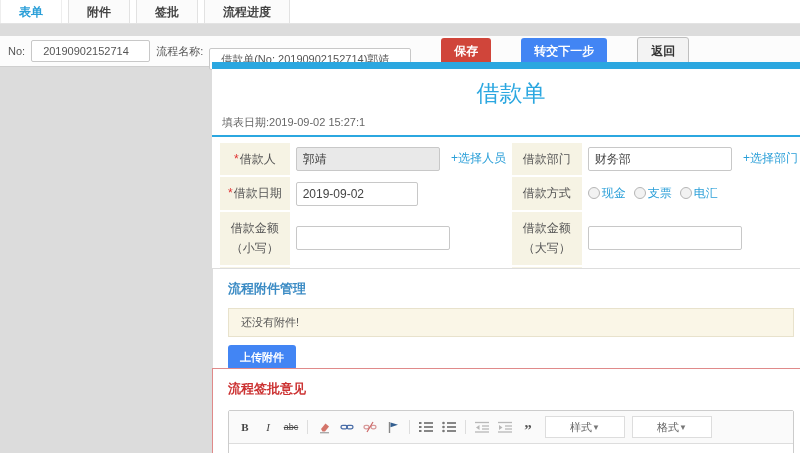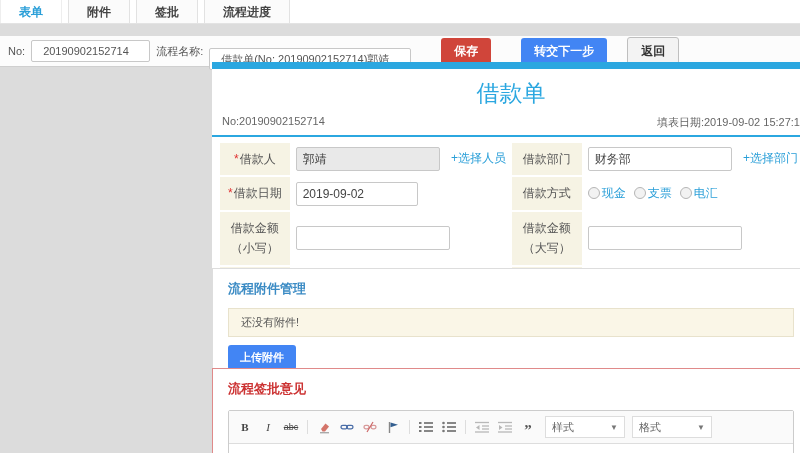--- a/index.html
+++ b/index.html
@@ -22,21 +22,21 @@
     padding-left:8px;box-sizing:border-box;font-size:11px;color:#555;}
   .cmdbar label{white-space:nowrap;}
   .txt{height:18px;border:1px solid #c8c8c8;border-radius:2px;font-size:11px;
     color:#555;padding:1px 11px;background:#fff;font-family:inherit;}
   #no-input{width:95px;}
   #flowname-input{width:178px;margin-top:16px;}
   .btn{border:none;border-radius:3px;font-size:12px;font-weight:bold;color:#fff;
     padding:5px 13px;cursor:pointer;white-space:nowrap;font-family:inherit;}
   .btn-save{background:var(--danger,#d0453a);margin-left:24px;}
   .btn-forward{background:var(--primary,#4285f4);margin-left:24px;}
-  .btn-back{background:#f3f3f3;color:#333;border:1px solid #bfbfbf;margin-left:14px;}
+  .btn-back{background:#f3f3f3;color:#333;border:1px solid #bfbfbf;margin-left:24px;}
   
   .panel1{position:absolute;left:212px;top:62px;width:598px;background:#fff;}
   .bluebar-top{height:7px;background:var(--accent,#2ba7e0);}
   .form-title{color:var(--accent,#2ba7e0);font-size:23px;font-weight:500;
     text-align:center;padding:9px 0 4px;}
   .no-date{display:flex;justify-content:space-between;padding:2px 10px 5px;
     font-size:11px;color:#666;border-bottom:2px solid var(--accent,#2ba7e0);}
   table.form{border-collapse:separate;border-spacing:2px;margin:4px 6px 4px;width:586px;}
   td.lbl{background:var(--label-bg,#f6f3e4);font-size:12px;color:#555;
     text-align:center;vertical-align:middle;width:78px;padding:6px 4px;line-height:1.7;}
@@ -68,21 +68,21 @@
     border-bottom:1px solid #ddd;}
   .ed-btn{min-width:18px;height:18px;display:inline-flex;align-items:center;justify-content:center;
     border-radius:2px;cursor:pointer;font-size:11px;color:#444;padding:0 1px;}
   .ed-btn b{font-family:"Liberation Serif","DejaVu Serif",serif;}
   .ed-btn i{font-family:"Liberation Serif","DejaVu Serif",serif;}
   .strike{text-decoration:line-through;font-size:9px;letter-spacing:0;}
   .quote-glyph{font-family:"Liberation Serif","DejaVu Serif",serif;font-size:15px;
     font-weight:bold;color:#555;line-height:10px;padding-top:6px;}
   .ed-sep{width:1px;height:14px;background:#ddd;margin:0 3px;}
   .dd{border:1px solid #ddd;background:#fff;width:66px;height:20px;display:inline-flex;
-    align-items:center;justify-content:space-between;padding:0 6px;font-size:11px;
+    align-items:center;justify-content:center;padding:0 6px;font-size:11px;
     color:#666;margin-left:4px;cursor:pointer;}
   .dd .caret{font-size:8px;color:#777;}
   .ed-body{height:70px;background:#fff;}
 </style>
 </head>
 <body>
 
 <div class="tabbar">
   <div class="tab active">表单</div>
   <div class="tab">附件</div>
@@ -97,21 +97,20 @@
   <input id="flowname-input" class="txt" value="借款单(No: 20190902152714)郭靖" style="">
   <button class="btn btn-save">保存</button>
   <button class="btn btn-forward">转交下一步</button>
   <button class="btn btn-back">返回</button>
 </div>
 
 <div class="panel1">
   <div class="bluebar-top"></div>
   <div class="form-title">借款单</div>
   <div class="no-date">
-    <span>No:20190902152714</span>
     <span>填表日期:2019-09-02 15:27:1</span>
   </div>
   <table class="form">
     <tbody>
         <tr>
       <td class="lbl"><span class="req">*</span><span>借款人</span></td>
       <td class="fld">
         <input class="w135 in-ro" readonly="" value="郭靖" style="">
         <a href="#" class="sel-link">+选择人员</a>
       </td>

